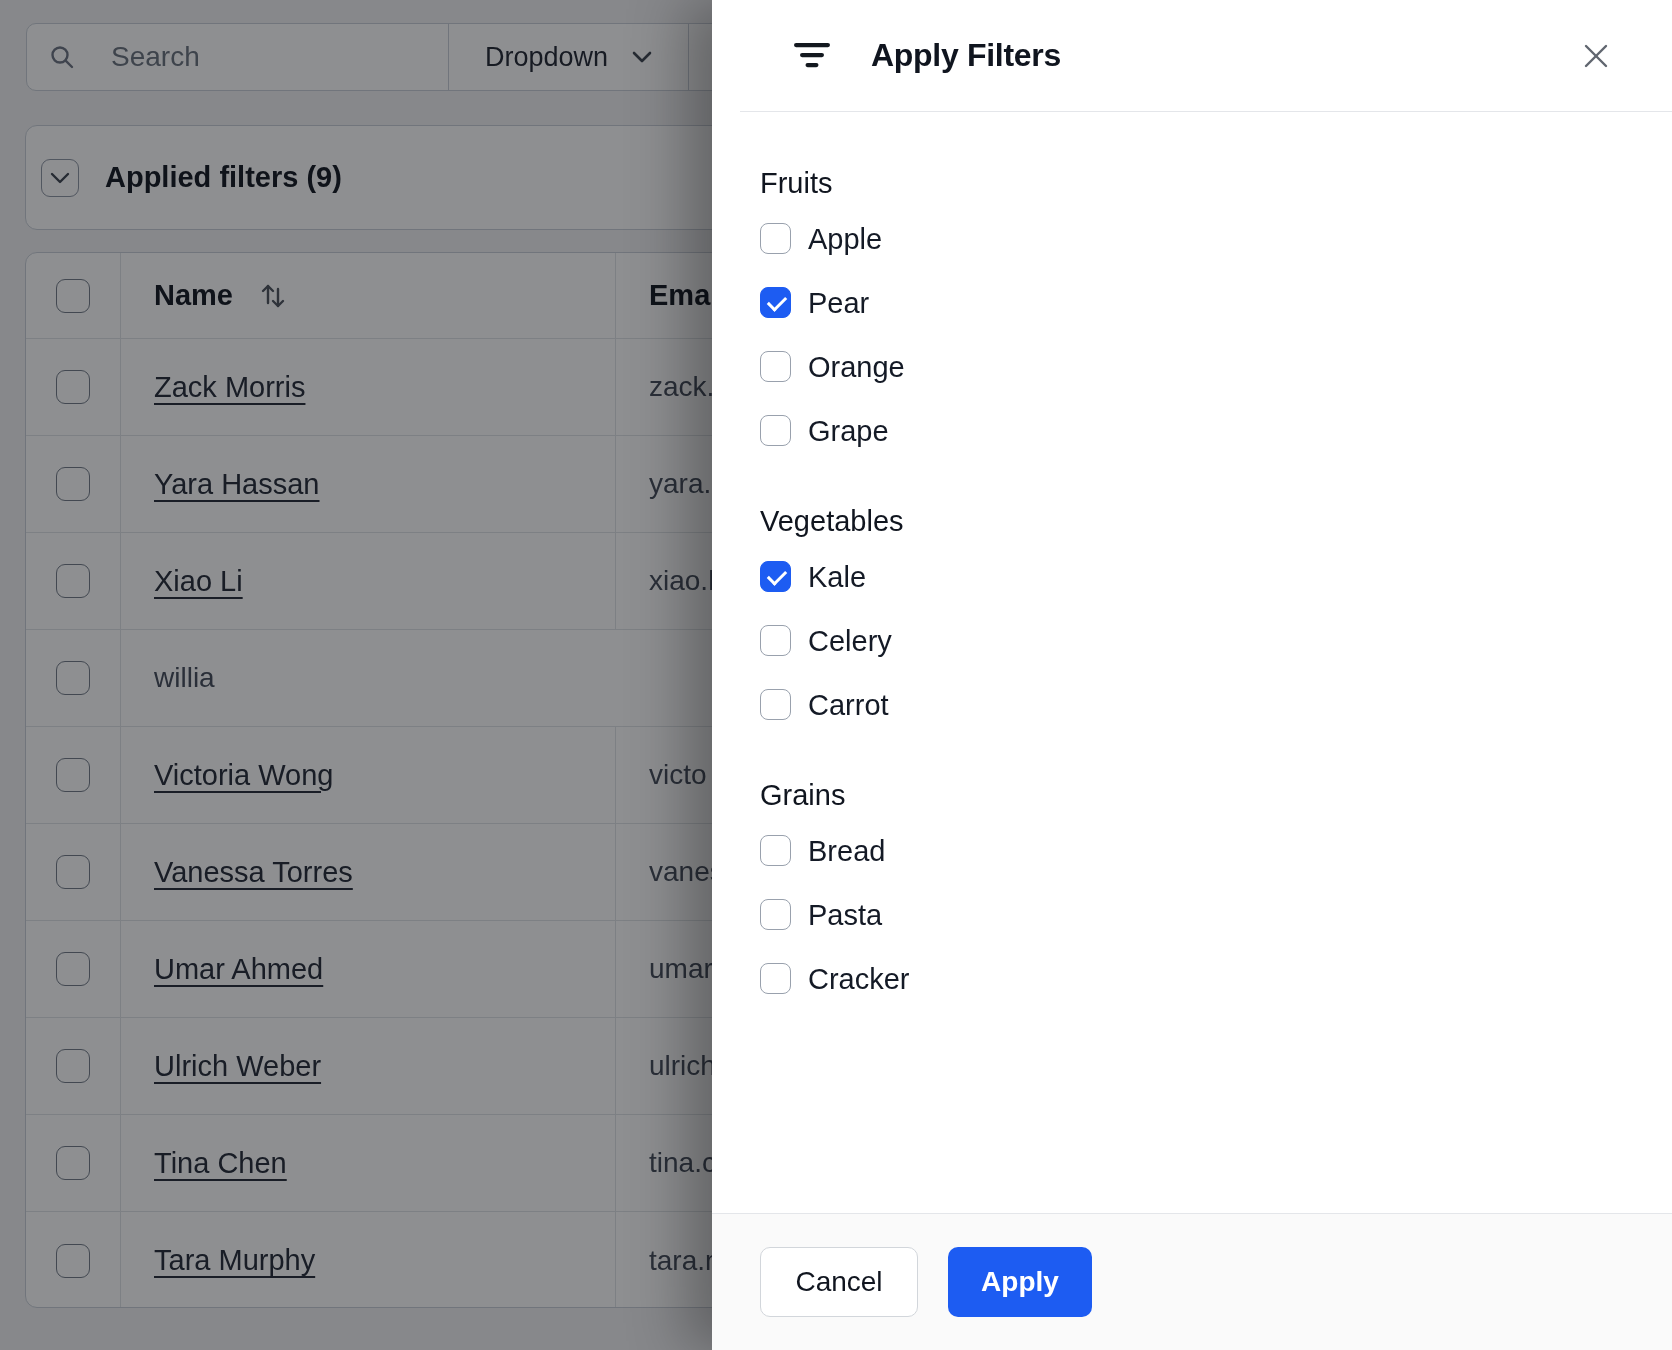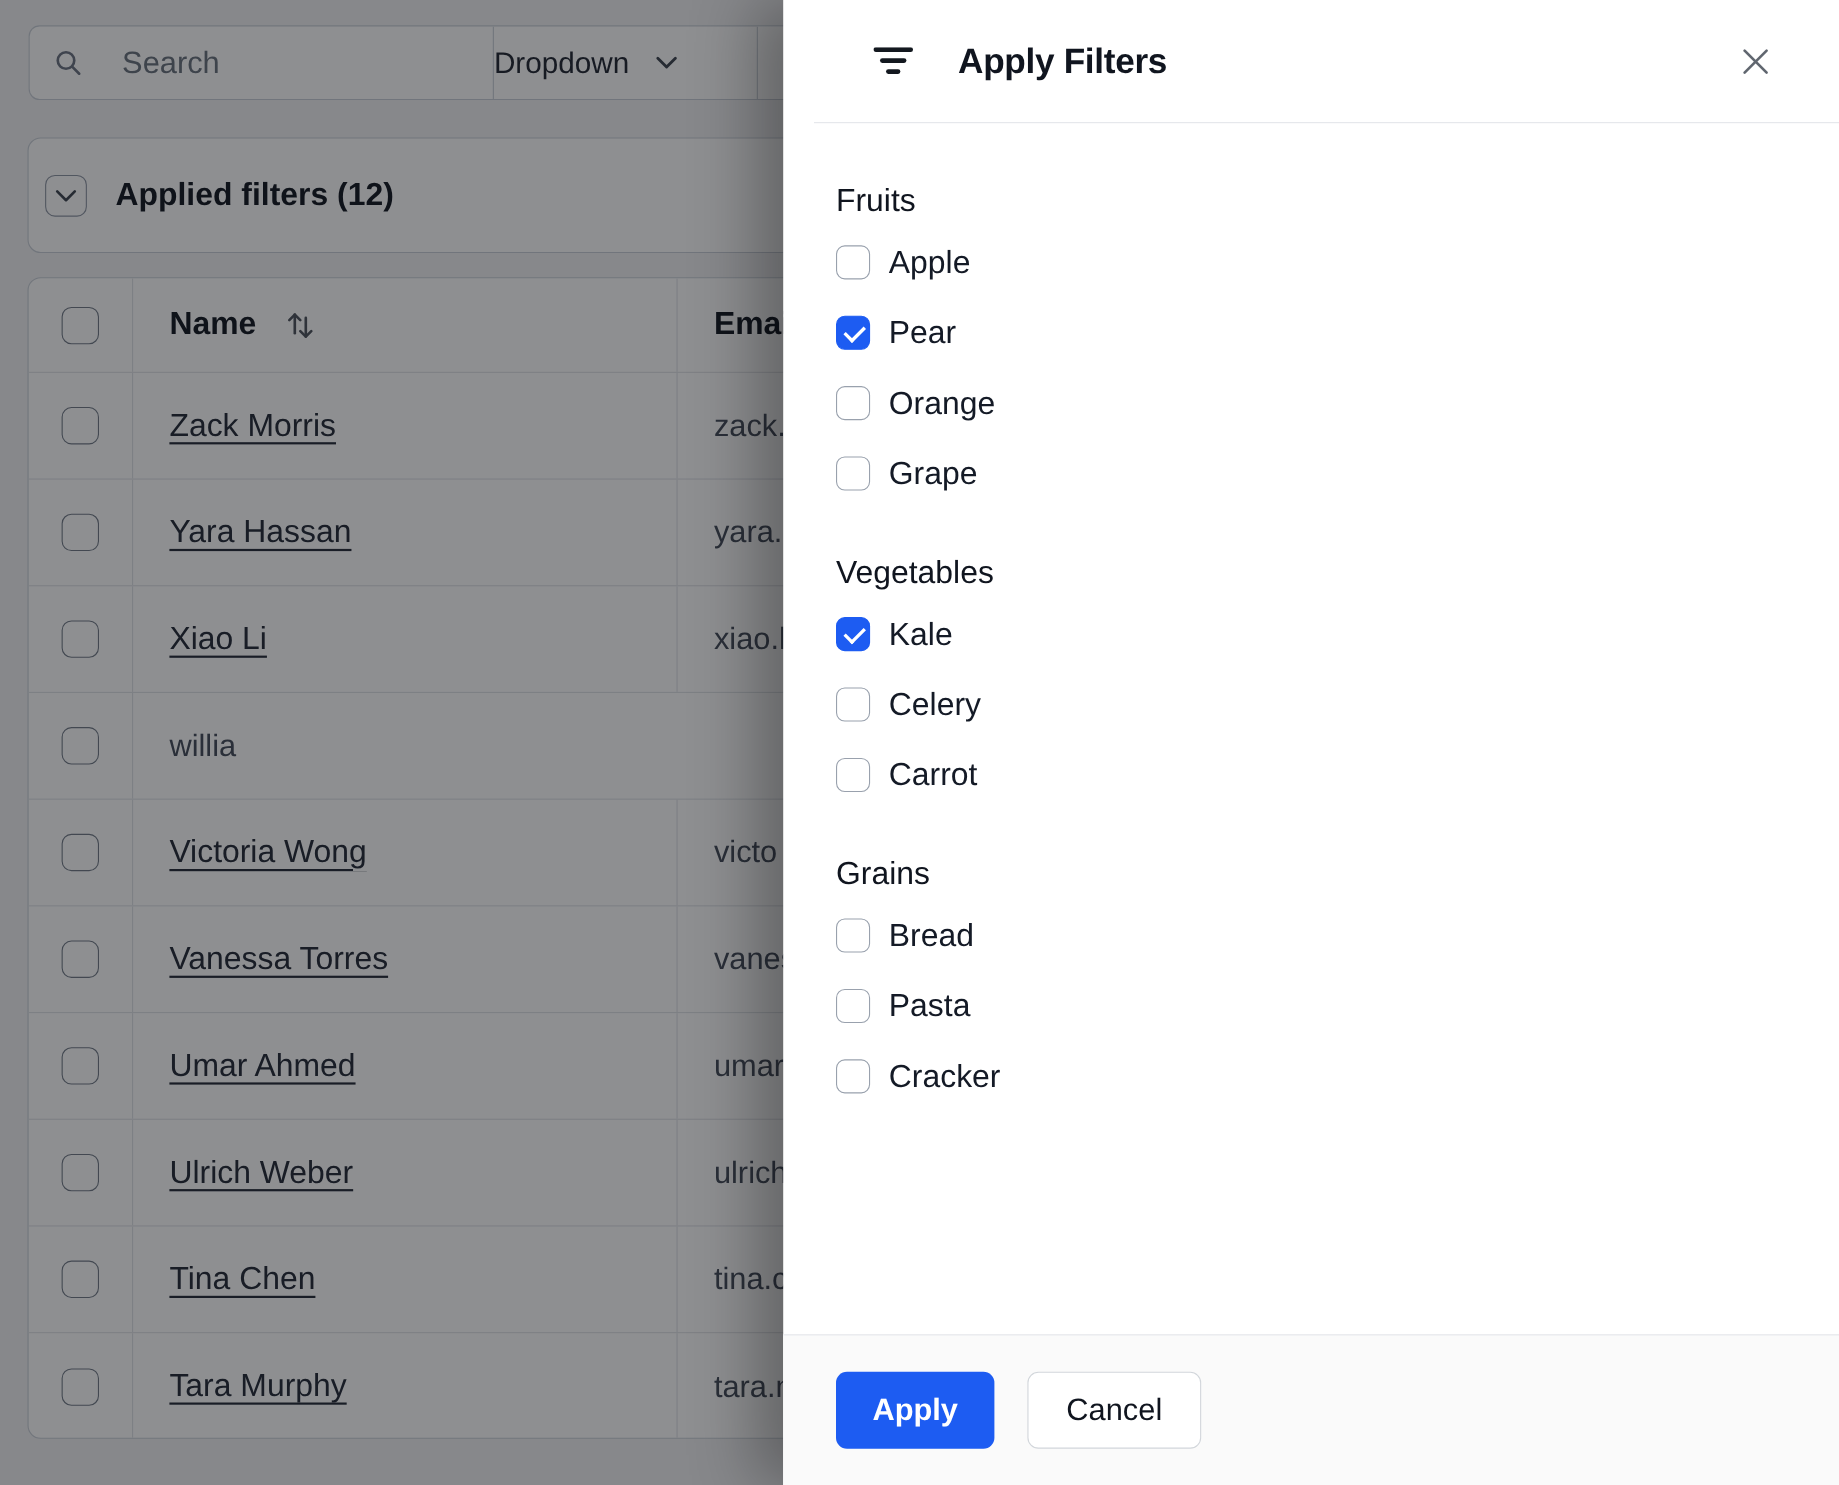--- a/index.html
+++ b/index.html
@@ -19,21 +19,21 @@
     display:flex;align-items:stretch;overflow:hidden;
   }
   .seg-search{width:421px;display:flex;align-items:center;gap:36px;padding:0 0 0 22px;}
   .seg-search input{
     border:none;outline:none;background:transparent;flex:1;
     font:28px "Liberation Sans","DejaVu Sans",sans-serif;color:#141a26;
   }
   .seg-search input::placeholder{color:#69717d;}
   .seg-dropdown{
     width:240px;border-left:1px solid #c9cfd7;
-    display:flex;align-items:center;gap:24px;
+    display:flex;align-items:center;justify-content:center;gap:24px;
     font-size:27px;color:#1f2430;
   }
   .seg-extra{flex:1;border-left:1px solid #c9cfd7;background:#fff;}
   .applied{
     position:absolute;left:25px;top:125px;width:1625px;height:105px;
     background:#fff;border:1px solid #c9cfd7;border-radius:12px;
     display:flex;align-items:center;gap:26px;padding:0 0 0 15px;
   }
   .chev-btn{
     width:38px;height:38px;border:1.6px solid #8d95a3;border-radius:9px;
@@ -126,21 +126,21 @@
     </div>
 
     <div class="applied">
       <div class="chev-btn">
         <span>
           <svg width="20" height="12" viewBox="0 0 20 12" fill="none" stroke="#3c434e" stroke-width="2.4" stroke-linecap="round" stroke-linejoin="round">
             <polyline points="2,2 10,10 18,2"></polyline>
           </svg>
         </span>
       </div>
-      <span class="applied-label">Applied filters (12)</span>
+      <span class="applied-label">Applied filters (9)</span>
     </div>
 
     <div class="tablebox">
       <div class="trow head">
         <div class="c-check">
           <span class="row-cbx"></span>
         </div>
         <div class="c-name">
           <span class="th-label">Name</span>
           <span>
@@ -360,18 +360,18 @@
 
   <div class="f-opt">
     <span class="cbx"></span>
     <span class="f-label">Cracker</span>
   </div>
 </div>
   </div>
 </div>
 
     <div class="p-foot">
+      <button class="btn btn-cancel">Cancel</button>
       <button class="btn btn-apply">Apply</button>
-      <button class="btn btn-cancel">Cancel</button>
     </div>
   </div>
 
 </div>
 
 </body></html>

